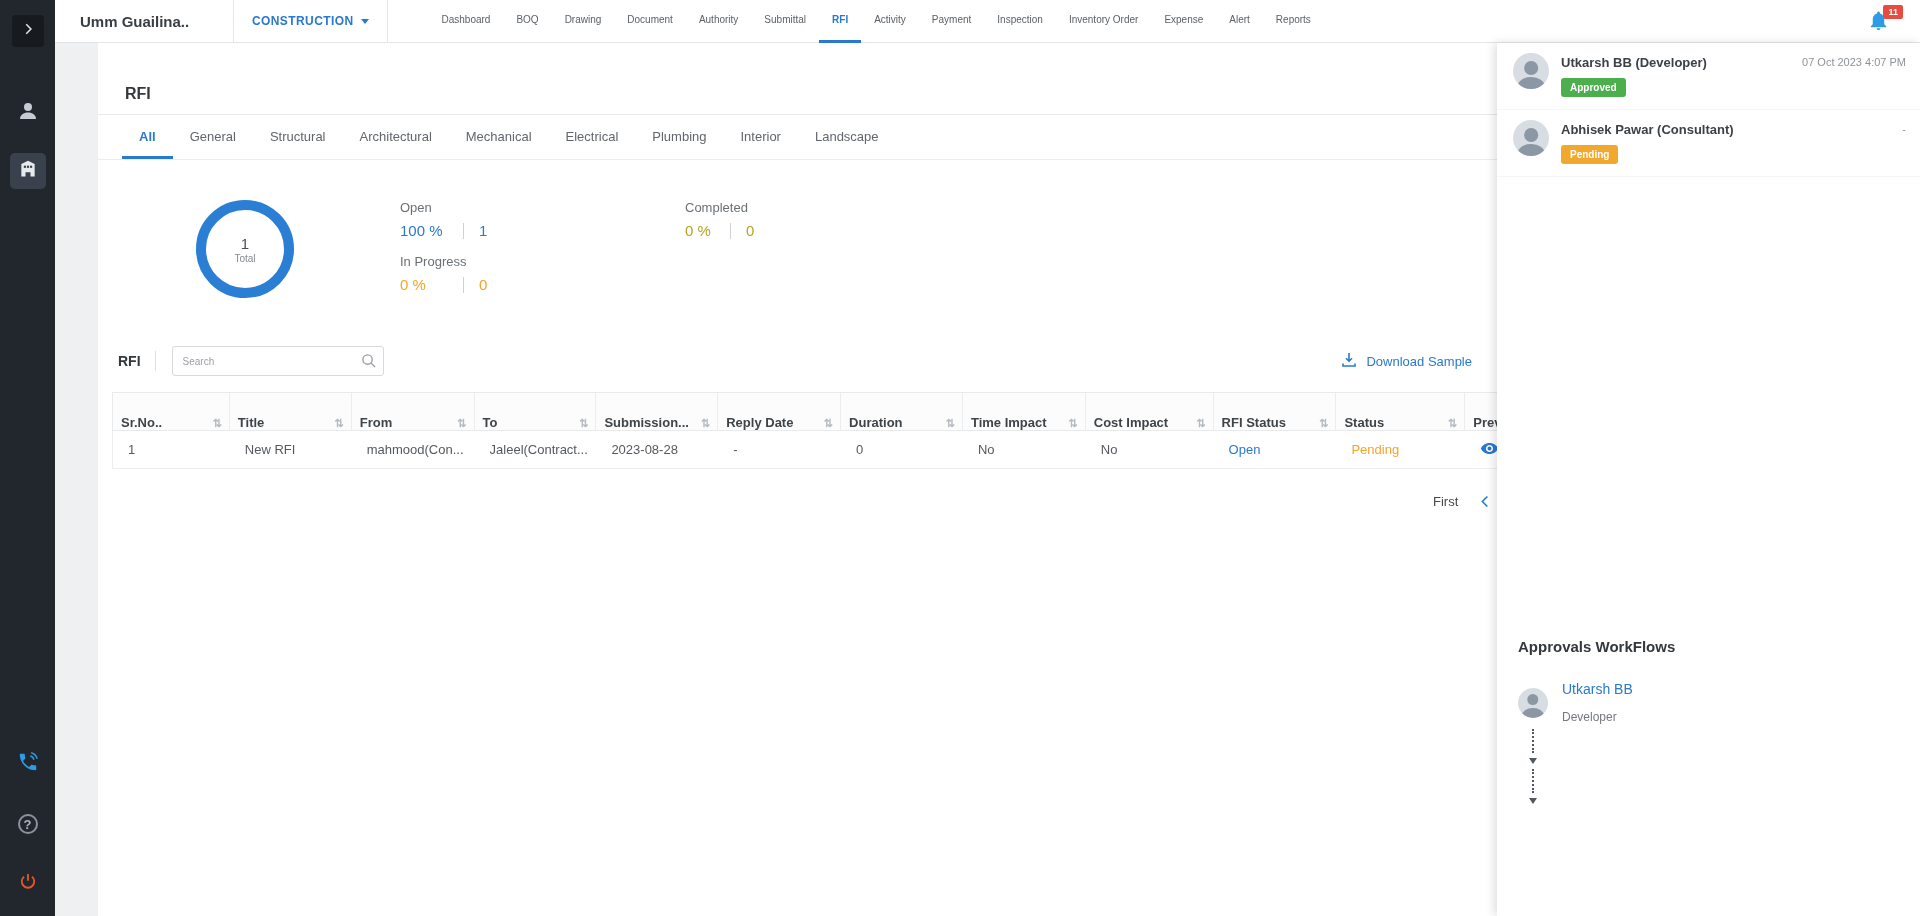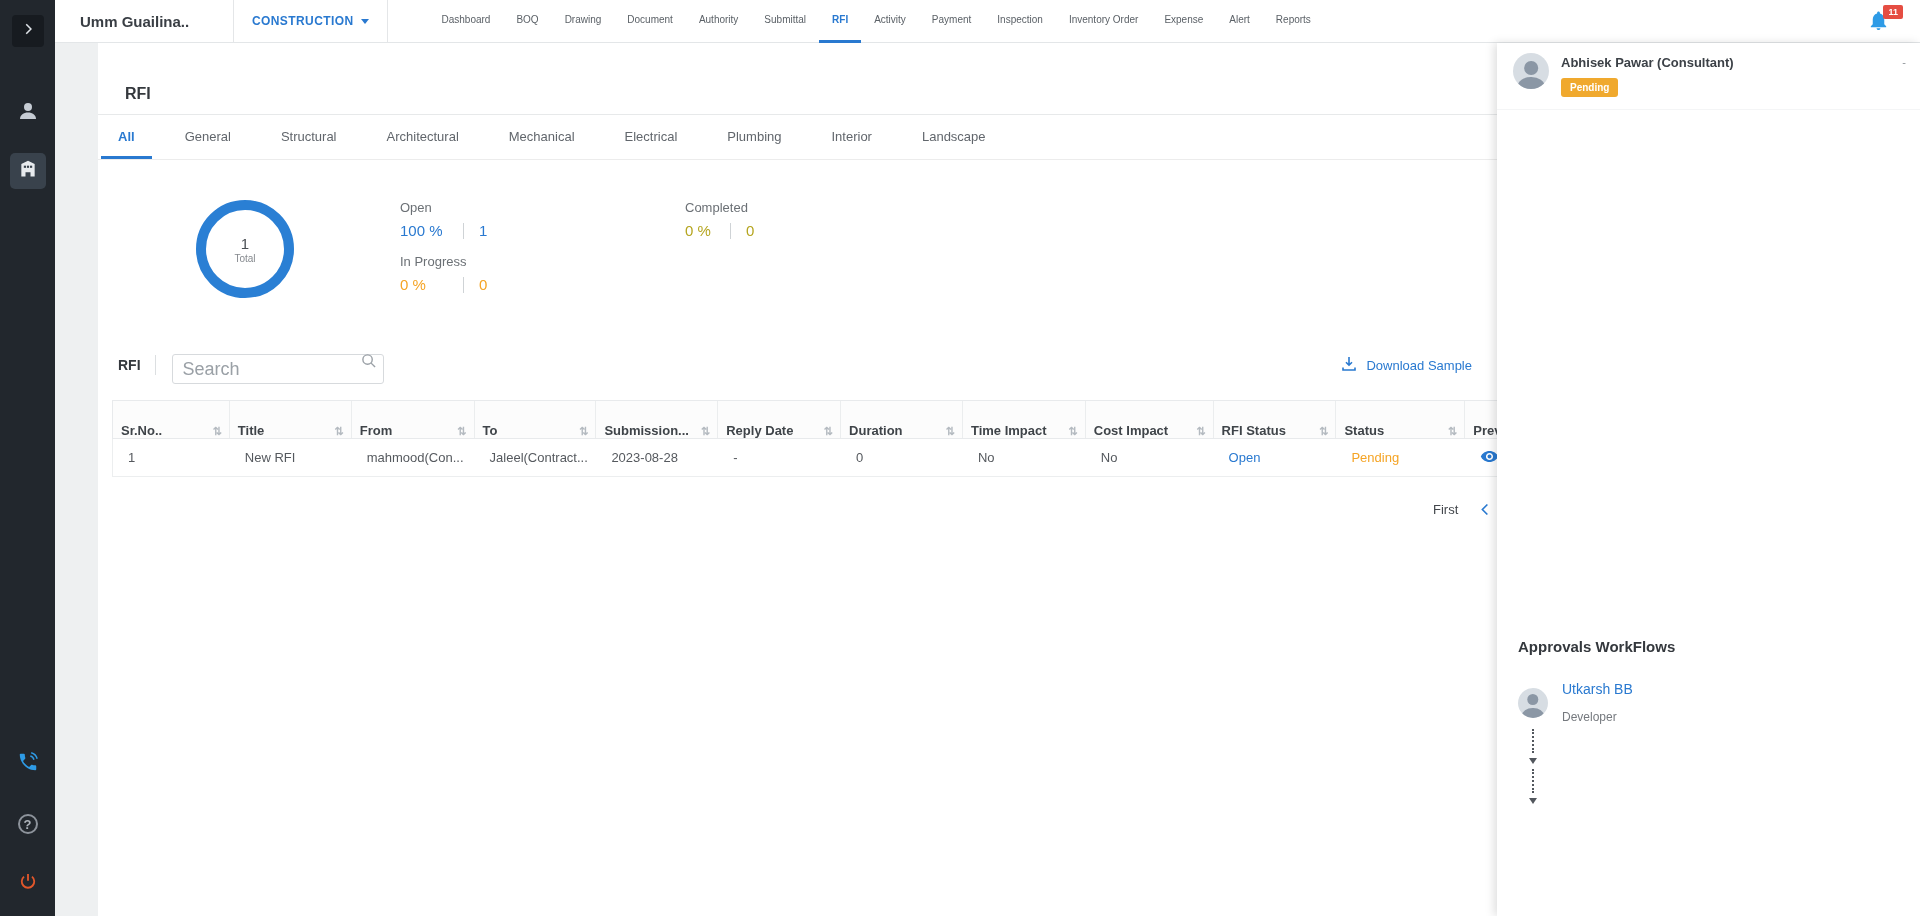--- a/index.html
+++ b/index.html
@@ -24,21 +24,21 @@
   .nav-item { display:flex; align-items:center; padding:15px 13px; font-size:10px; color:#5b6167; height:43px; border-bottom:3px solid transparent; cursor:pointer; white-space:nowrap; }
   .nav-item.active { color:#2979d0; border-bottom-color:#2979d0; font-weight:bold; }
   .bell-wrap { position:absolute; right:30px; top:9px; cursor:pointer; }
   .bell-badge { position:absolute; top:-4px; right:-13px; background:#e54d42; color:#fff; font-size:9px; font-weight:bold; border-radius:2px; padding:2px 5px; min-width:18px; text-align:center; }
 
   
   #content { position:absolute; left:55px; top:43px; right:0; bottom:0; background:#eef0f1; }
   #card { position:absolute; left:43px; top:0; right:0; bottom:0; background:#fff; }
   .card-header { height:72px; padding:30px 27px 0 27px; display:flex; align-items:center; border-bottom:1px solid #e7e9ea; }
   .page-title { font-size:16px; font-weight:bold; color:#34383d; }
-  .tabs { display:flex; height:45px; padding:0 3px; border-bottom:1px solid #ececec;gap:16px; }
+  .tabs { display:flex; height:45px; padding:0 24px; border-bottom:1px solid #ececec; }
   .tab { padding:0 17px; line-height:44px; font-size:13px; color:#61666c; cursor:pointer; border-bottom:3px solid transparent; }
   .tab.active { color:#2979d0; font-weight:bold; border-bottom-color:#2979d0; }
 
   
   .stats { display:flex; align-items:flex-start; padding:40px 0 34px 98px; }
   .donut { width:98px; height:98px; border:10px solid #2a7fd4; border-radius:50%; display:flex; flex-direction:column; align-items:center; justify-content:center; }
   .donut-val { font-size:15px; color:#4a4f54; }
   .donut-label { font-size:10px; color:#85898e; margin-top:1px; }
   .stat-col { margin-left:106px; display:flex; flex-direction:column; gap:15px; width:185px; }
   .stat-col.second { margin-left:100px; }
@@ -47,21 +47,21 @@
   .stat-sep { width:1px; height:16px; background:#cfd3d6; margin:0 15px; }
   .pct-open, .cnt-open { color:#2979d0; min-width:48px; }
   .pct-prog, .cnt-prog { color:#f5a425; min-width:48px; }
   .pct-comp, .cnt-comp { color:#b5a51f; min-width:30px; }
 
   
   .toolbar { display:flex; align-items:center; padding:14px 448px 14px 12px; }
   .tbl-title { font-size:14px; font-weight:bold; color:#34383d; padding:0 14px 0 8px; }
   .v-div { width:1px; height:20px; background:#dcdfe1; margin-right:16px; }
   .search-box { position:relative; width:212px; }
-  .search-box input { width:100%; height:30px; border:1px solid #d7dadd; border-radius:3px; padding:0 32px 0 10px; font-size:18px; color:#a16207; outline:none; font-family:"Liberation Sans",sans-serif;margin-top:8px; }
+  .search-box input { width:100%; height:30px; border:1px solid #d7dadd; border-radius:3px; padding:0 32px 0 10px; font-size:10px; color:#a16207; outline:none; font-family:"Liberation Sans",sans-serif; }
   .search-box input::placeholder { color:#9aa0a6; }
   .search-icon { position:absolute; right:8px; top:7px; }
   .spacer { flex:1; }
   .download { display:flex; align-items:center; gap:9px; color:#2979d0; font-size:13px; cursor:pointer; }
 
   
   .table { margin:2px 0 0 14px; width:1554px; }
   .thead { display:flex; background:#fcfcfc; border:1px solid #e8eaec; }
   .th { display:flex; align-items:flex-end; justify-content:space-between; height:37px; padding:0 7px 0 8px; font-size:13px; font-weight:bold; color:#3f4449; border-right:1px solid #ebedee; }
   .th:last-child { border-right:none; }
@@ -339,20 +339,28 @@
         <svg viewBox="0 0 24 24" width="15" height="15">
             <path d="M15 4l-8 8 8 8" fill="none" stroke="#2979d0" stroke-width="2.6"></path>
           </svg>
       </span>
     </div>
   </section>
 </main>
 
 <aside id="panel">
 
+  <div class="approval-item">
+    <div class="avatar"></div>
+    <div>
+      <div class="ai-name">Utkarsh BB (Developer)</div>
+      <span class="badge approved">Approved</span>
+    </div>
+    <div class="ai-time">07 Oct 2023 4:07 PM</div>
+  </div>
 
   <div class="approval-item">
     <div class="avatar"></div>
     <div>
       <div class="ai-name">Abhisek Pawar (Consultant)</div>
       <span class="badge pending">Pending</span>
     </div>
     <div class="ai-time">-</div>
   </div>
 

